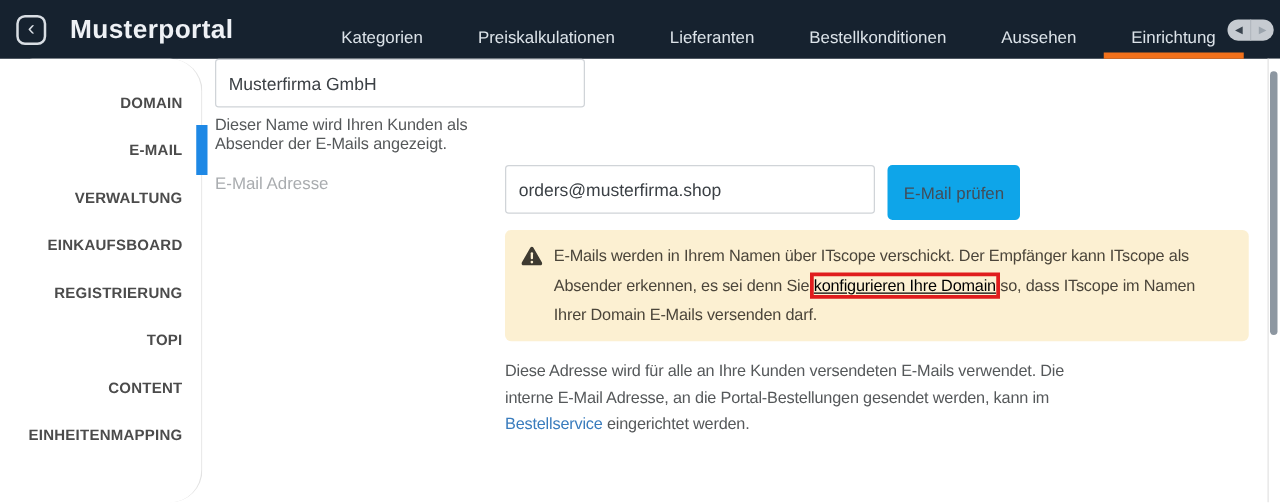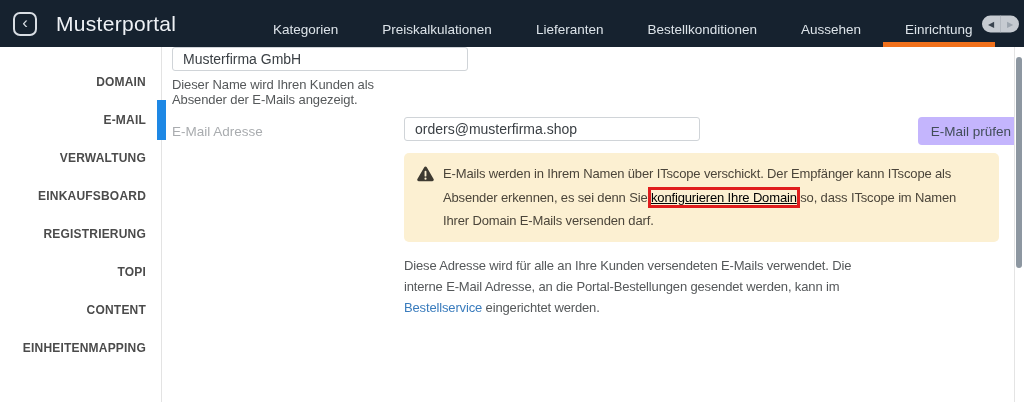--- a/index.html
+++ b/index.html
@@ -13,21 +13,21 @@
   .topbar {
     height:47px; background:#16222f; display:flex; align-items:center;
     position:relative; color:#dce3e9;
   }
   .back-btn {
     width:24px; height:24px; margin-left:13px; border:2px solid #d9dee4;
     border-radius:7px; display:flex; align-items:center; justify-content:center;
     color:#d9dee4; font-size:17px; line-height:1; padding-bottom:2px; cursor:pointer;
     flex:0 0 auto;
   }
-  .brand { margin-left:19px; font-size:21px; font-weight:400; color:#eef1f5; letter-spacing:.3px; white-space:nowrap; }
+  .brand { margin-left:19px; font-size:21px; font-weight:700; color:#eef1f5; letter-spacing:.3px; white-space:nowrap; }
   .topnav { position:absolute; left:251px; top:12px; bottom:0; display:flex; align-items:stretch; }
   .nav-item {
     display:flex; align-items:center; padding:0 22px; font-size:13.5px;
     color:#dce3e9; position:relative; cursor:pointer; white-space:nowrap;
   }
   .nav-item.active::after {
     content:""; position:absolute; left:0; right:0; bottom:0; height:5px;
     background:#f1701a;
   }
   .nav-scroller {
@@ -37,47 +37,47 @@
   }
   .nav-scroller .half { flex:1; display:flex; align-items:center; justify-content:center; font-size:8px; cursor:pointer; }
   .nav-scroller .prev { color:#39434e; }
   .nav-scroller .next { color:#9ba4ad; border-left:1px solid #b3b9c0; }
 
   
   .page { display:flex; height:355px; position:relative; }
 
   .sidebar {
     width:162px; flex:0 0 162px; border-right:1px solid #e3e3e3;
-    padding-top:16px; position:relative; z-index:2; background:#fff;
+    padding-top:16px; position:relative; z-index:2; background:#fff;border-radius:26px;
   }
   .side-item {
     height:38px; display:flex; align-items:center; justify-content:flex-end;
     padding-right:15px; font-size:12px; font-weight:bold; color:#4b4b4b;
     letter-spacing:.2px; position:relative; cursor:pointer; white-space:nowrap;
   }
   .side-item .active-bar {
     position:absolute; right:-5px; top:-1px; height:40px; width:9px;
     background:#1e88e5; display:none;
   }
   .side-item.active .active-bar { display:block; }
 
   .content { flex:1; padding:0 0 0 10px; position:relative; }
   .page-title { margin:50px 0 12px 2px; font-size:23px; font-weight:400; color:#5b6065; }
 
   .form-row { display:grid; grid-template-columns:232px auto; margin-bottom:0; }
   .field-label { font-size:13.5px; color:#a9acaf; padding-top:7px; }
   .text-input {
-    width:296px; height:24px; border:1px solid #d0d4d8; border-radius:3px;
+    width:296px; height:39px; border:1px solid #d0d4d8; border-radius:3px;
     padding:0 10px; font-size:14px; color:#3b4045; outline:none;
     font-family:"Liberation Sans", sans-serif; background:#fff;
   }
   .helper { margin:6px 0 10px 0; font-size:13px; letter-spacing:-0.1px; color:#55585a; }
-  .input-group { display:flex; gap:10px; align-items:flex-start;justify-content:space-between; }
+  .input-group { display:flex; gap:10px; align-items:flex-start; }
   .check-btn {
-    height:28px; padding:0 13px; background:#c4b5fd; border:none; border-radius:4px;
+    height:44px; padding:0 13px; background:#0ea5e9; border:none; border-radius:4px;
     font-size:13.5px; color:#424d59; cursor:pointer; font-family:"Liberation Sans", sans-serif;
     white-space:nowrap;
   }
 
   .warning-box {
     margin-top:8px; width:595px; background:#fcf0d2; border-radius:5px;
     padding:9px 14px 9px 13px; display:flex; gap:9px;
     font-size:13px; line-height:1.82; letter-spacing:-0.15px; color:#4b453a;
   }
   .warning-box .icon-wrap { flex:0 0 auto; padding-top:4px; }

